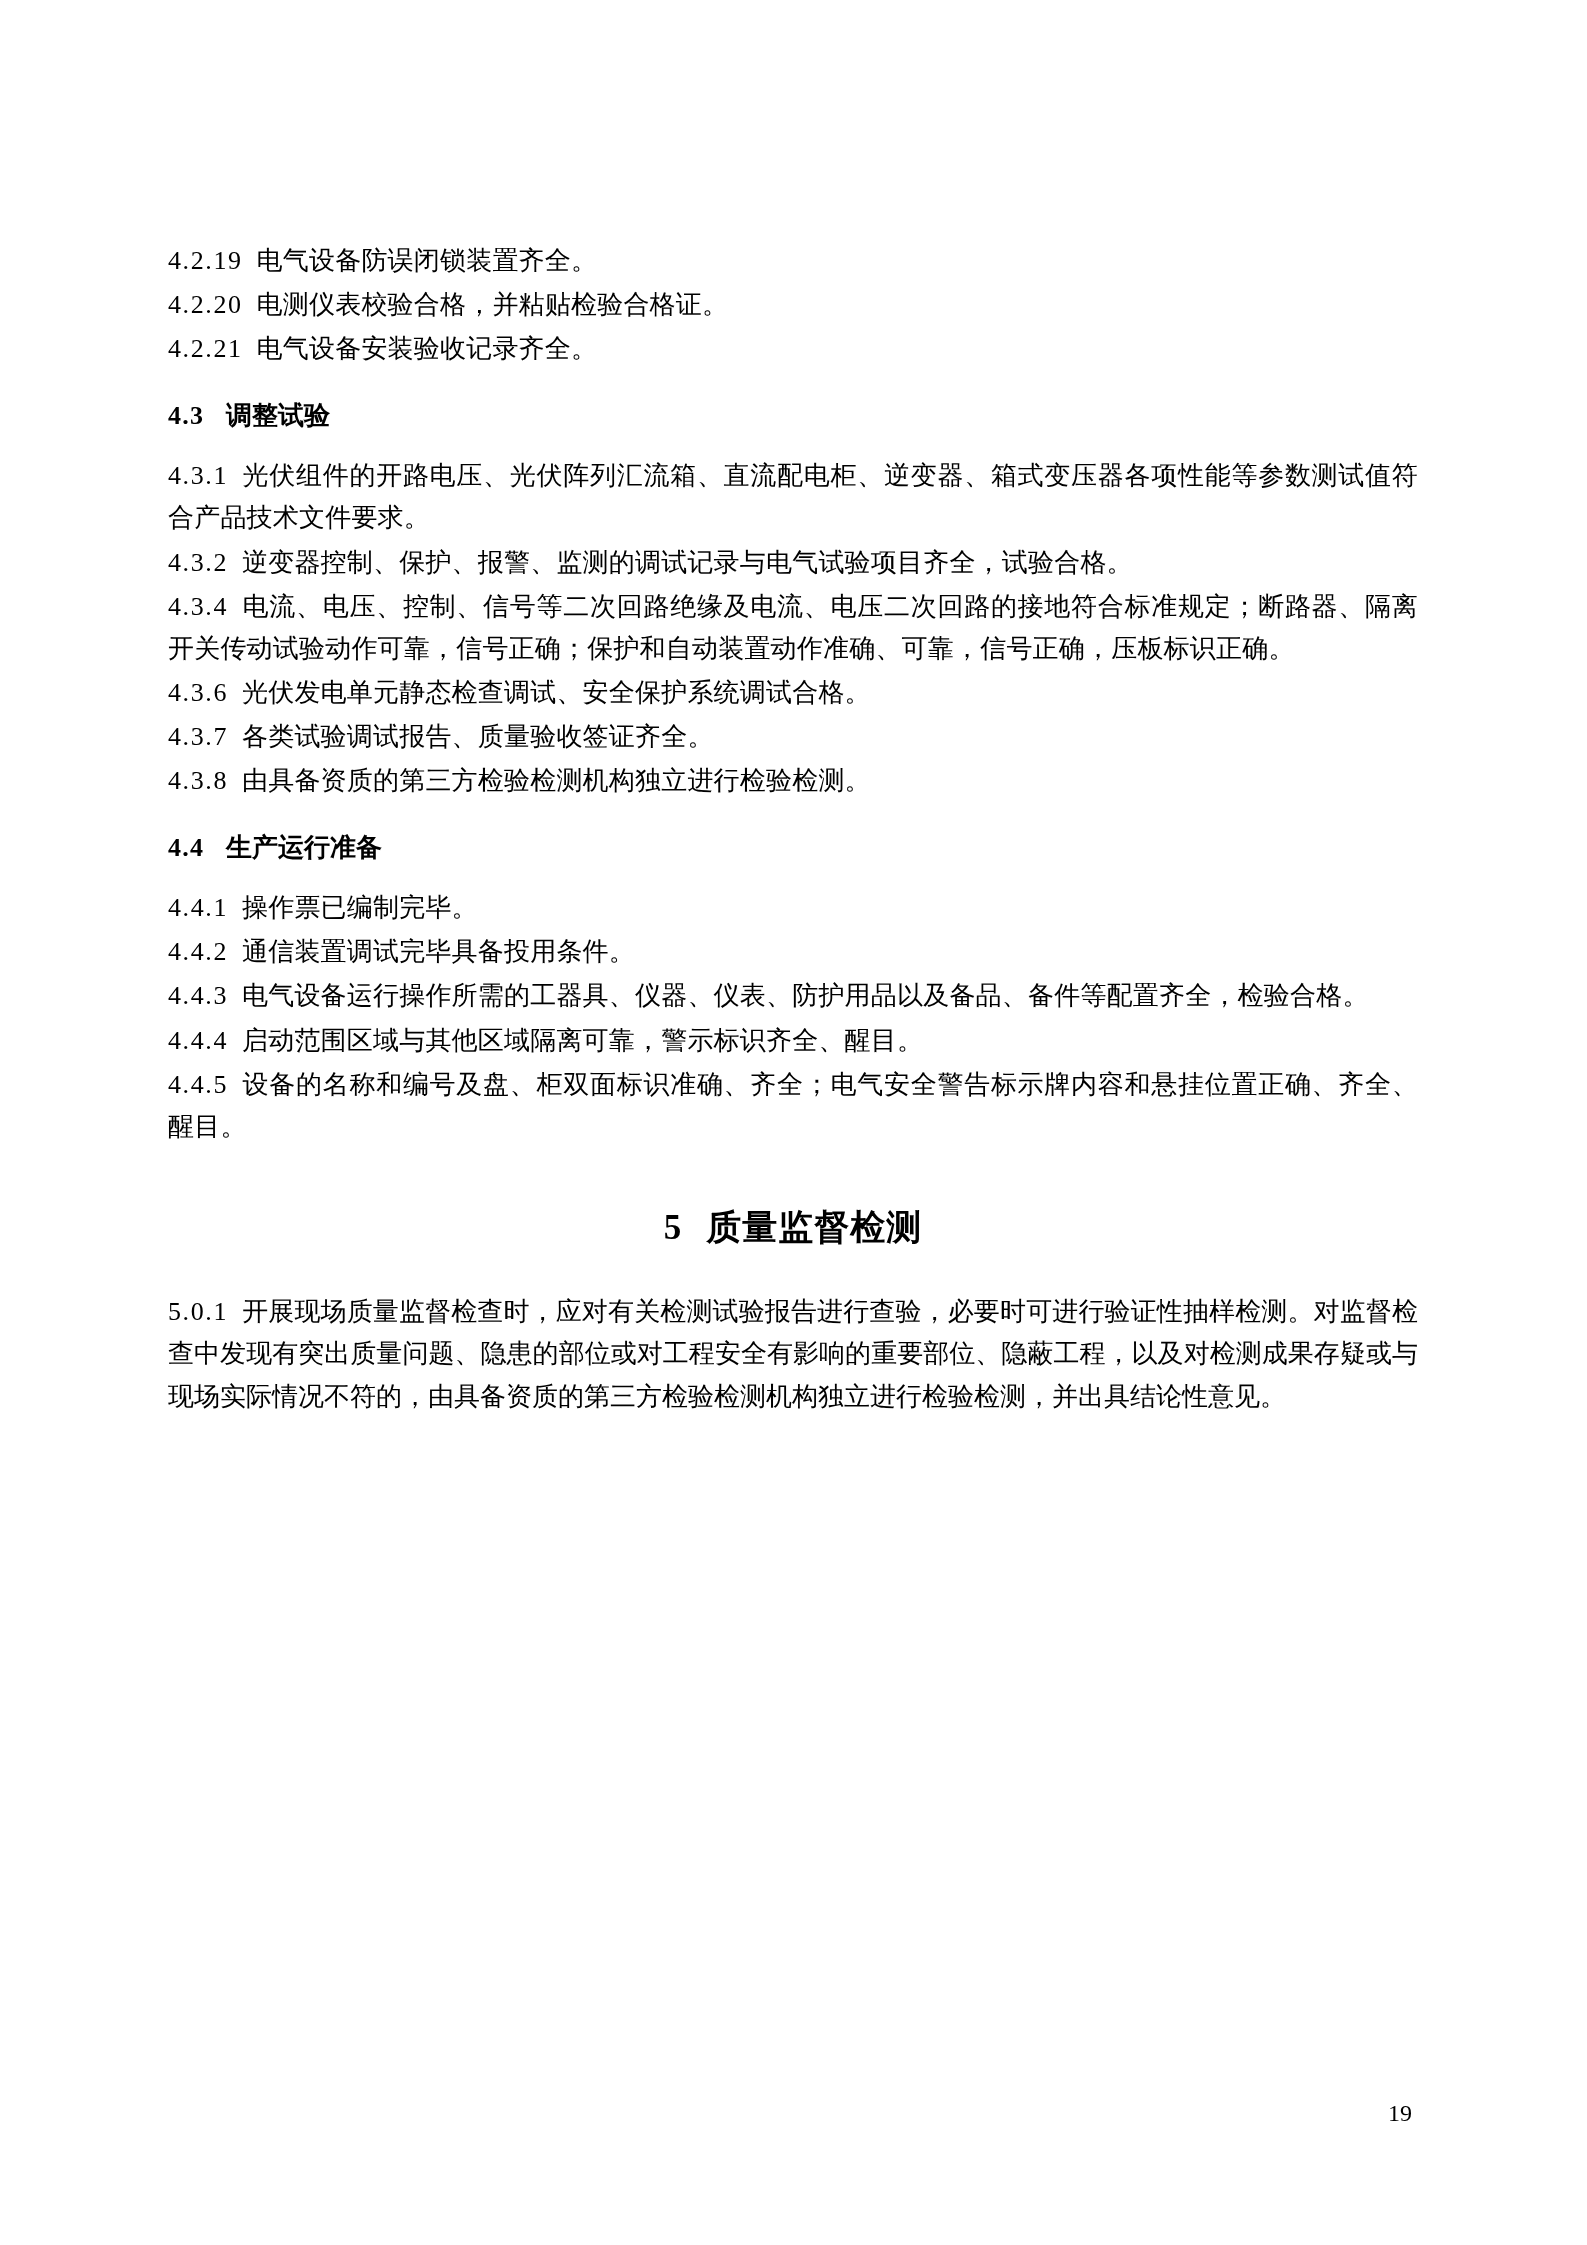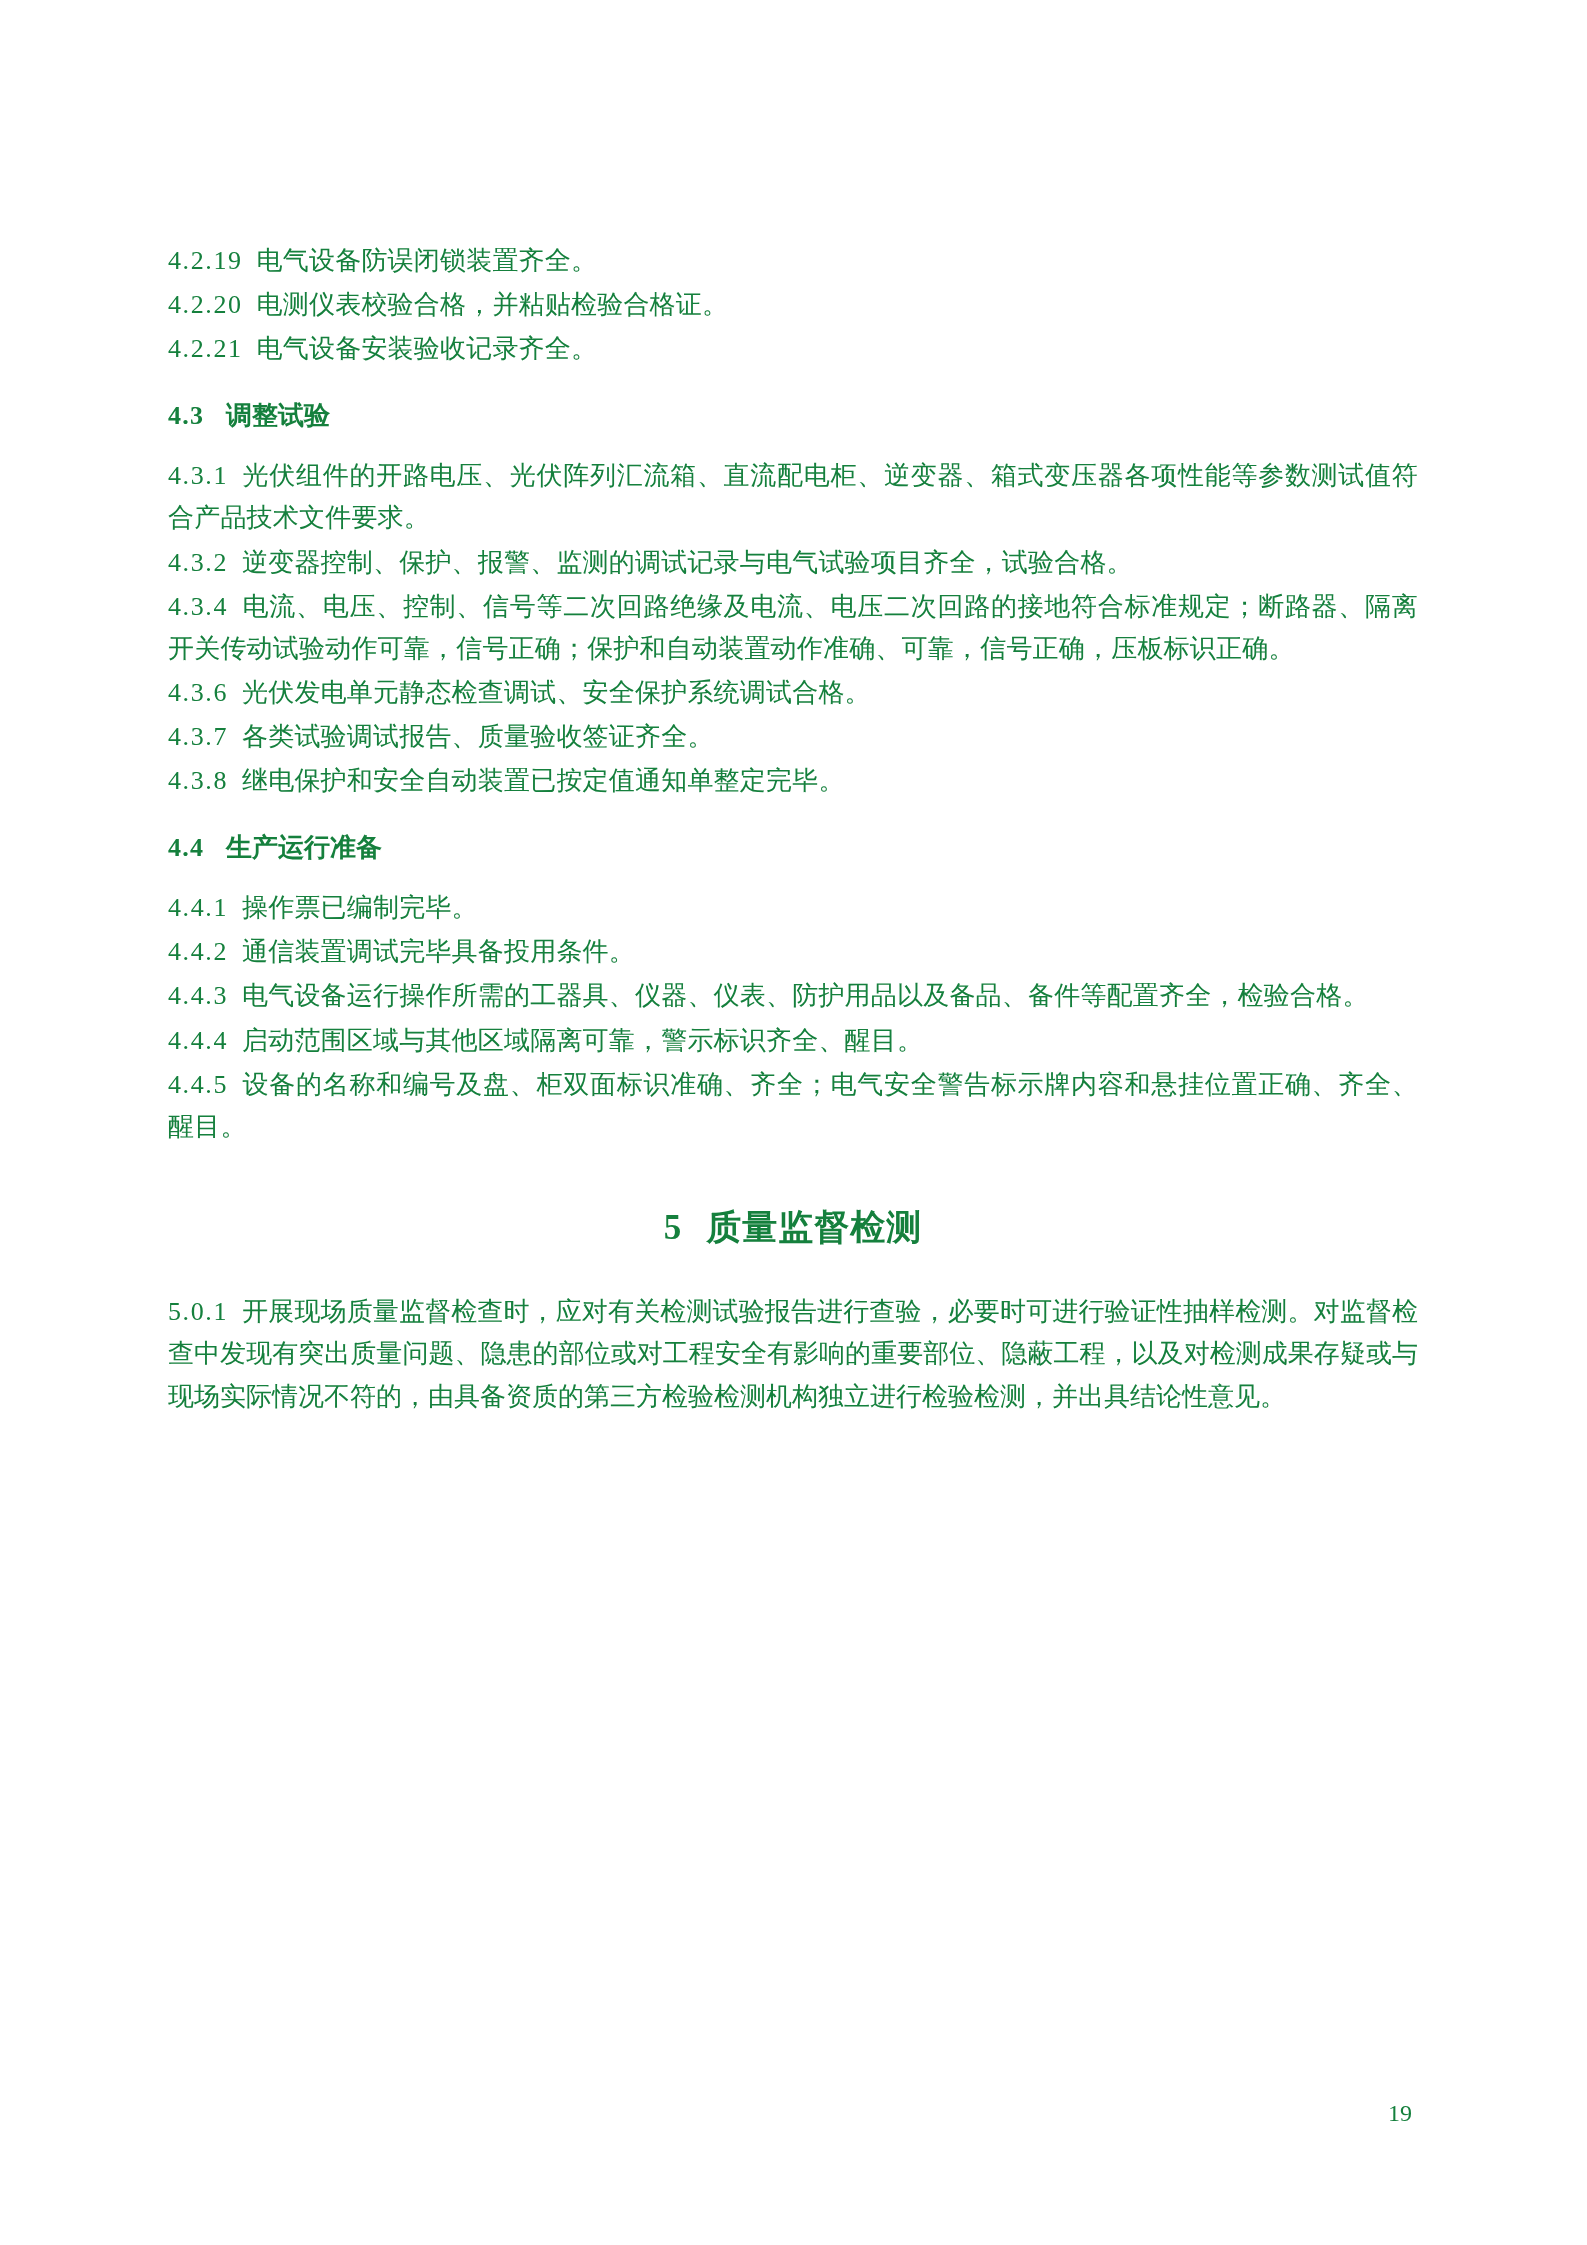--- a/index.html
+++ b/index.html
@@ -6,21 +6,21 @@
     margin: 0;
     padding: 0;
     background: #ffffff;
   }
   .page {
     position: relative;
     width: 1587px;
     height: 2245px;
     background: #ffffff;
     font-family: "Liberation Serif", serif;
-    color: #15803d;
+    color: #000000;
     box-sizing: border-box;
   }
   .content {
     position: absolute;
     left: 168px;
     top: 240px;
     width: 1250px;
   }
   .clause {
     font-size: 26px;
@@ -94,21 +94,21 @@
     <p class="clause"><span class="num">4.3.2</span><span>逆变器控制、保护、报警、监测的调试记录与电气试验项目齐全，试验合格。</span></p>
 
 
     <p class="clause"><span class="num">4.3.4</span><span>电流、电压、控制、信号等二次回路绝缘及电流、电压二次回路的接地符合标准规定；断路器、隔离开关传动试验动作可靠，信号正确；保护和自动装置动作准确、可靠，信号正确，压板标识正确。</span></p>
 
 
     <p class="clause"><span class="num">4.3.6</span><span>光伏发电单元静态检查调试、安全保护系统调试合格。</span></p>
 
     <p class="clause"><span class="num">4.3.7</span><span>各类试验调试报告、质量验收签证齐全。</span></p>
 
-    <p class="clause"><span class="num">4.3.8</span><span>继电保护和安全自动装置已按定值通知单整定完毕。</span></p>
+    <p class="clause"><span class="num">4.3.8</span><span>由具备资质的第三方检验检测机构独立进行检验检测。</span></p>
 
     <h2 class="heading"><span class="num">4.4</span><span>生产运行准备</span></h2>
 
     <p class="clause"><span class="num">4.4.1</span><span>操作票已编制完毕。</span></p>
 
     <p class="clause"><span class="num">4.4.2</span><span>通信装置调试完毕具备投用条件。</span></p>
 
     <p class="clause"><span class="num">4.4.3</span><span>电气设备运行操作所需的工器具、仪器、仪表、防护用品以及备品、备件等配置齐全，检验合格。</span></p>
 
     <p class="clause"><span class="num">4.4.4</span><span>启动范围区域与其他区域隔离可靠，警示标识齐全、醒目。</span></p>

